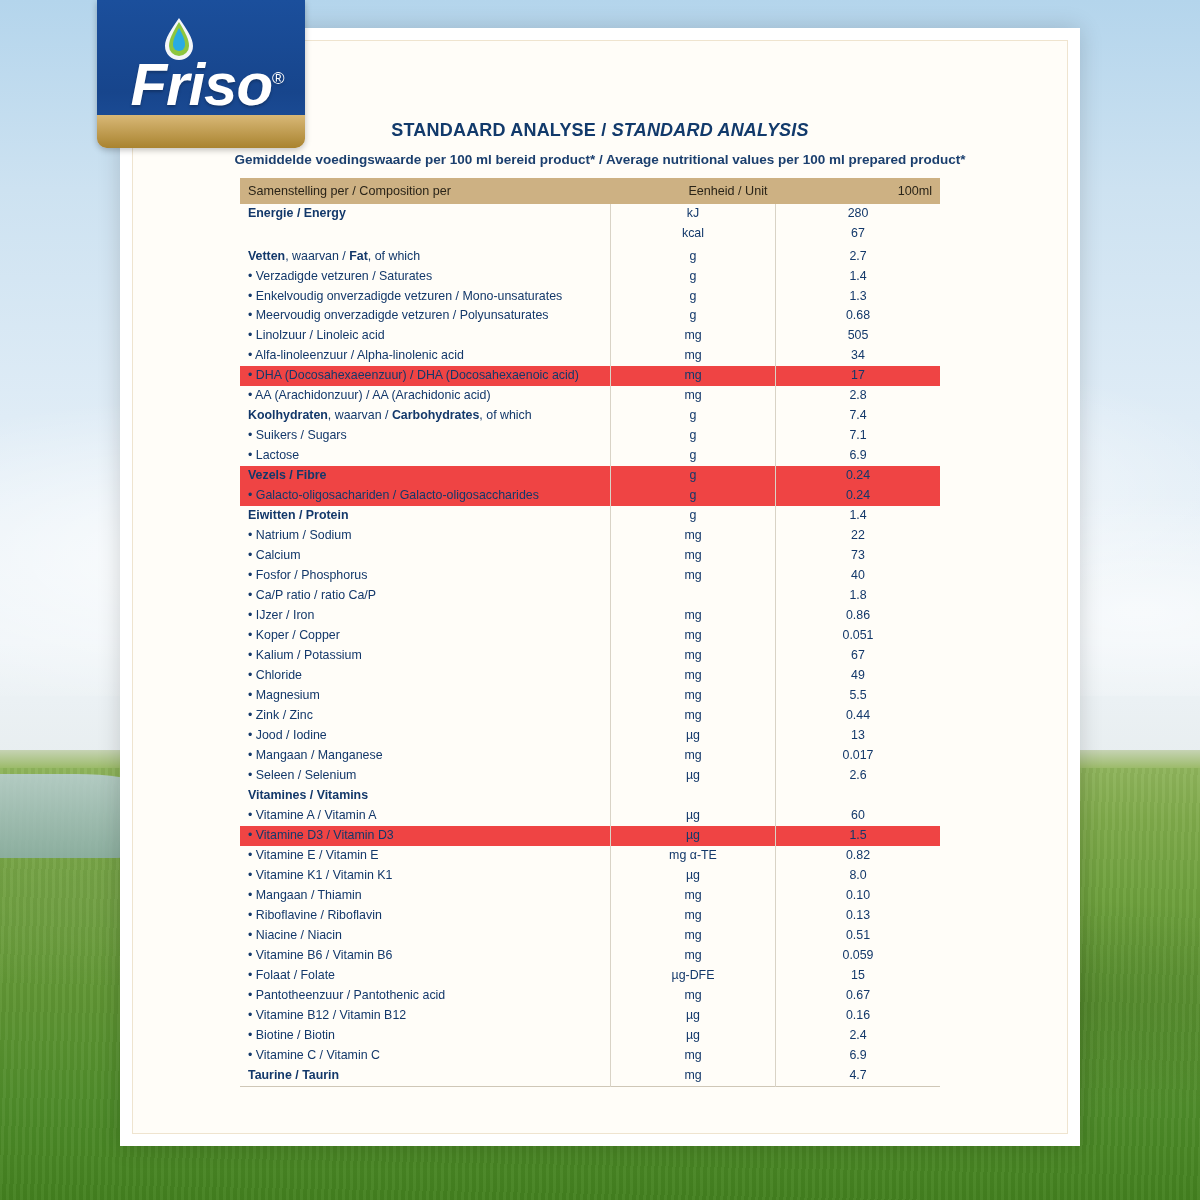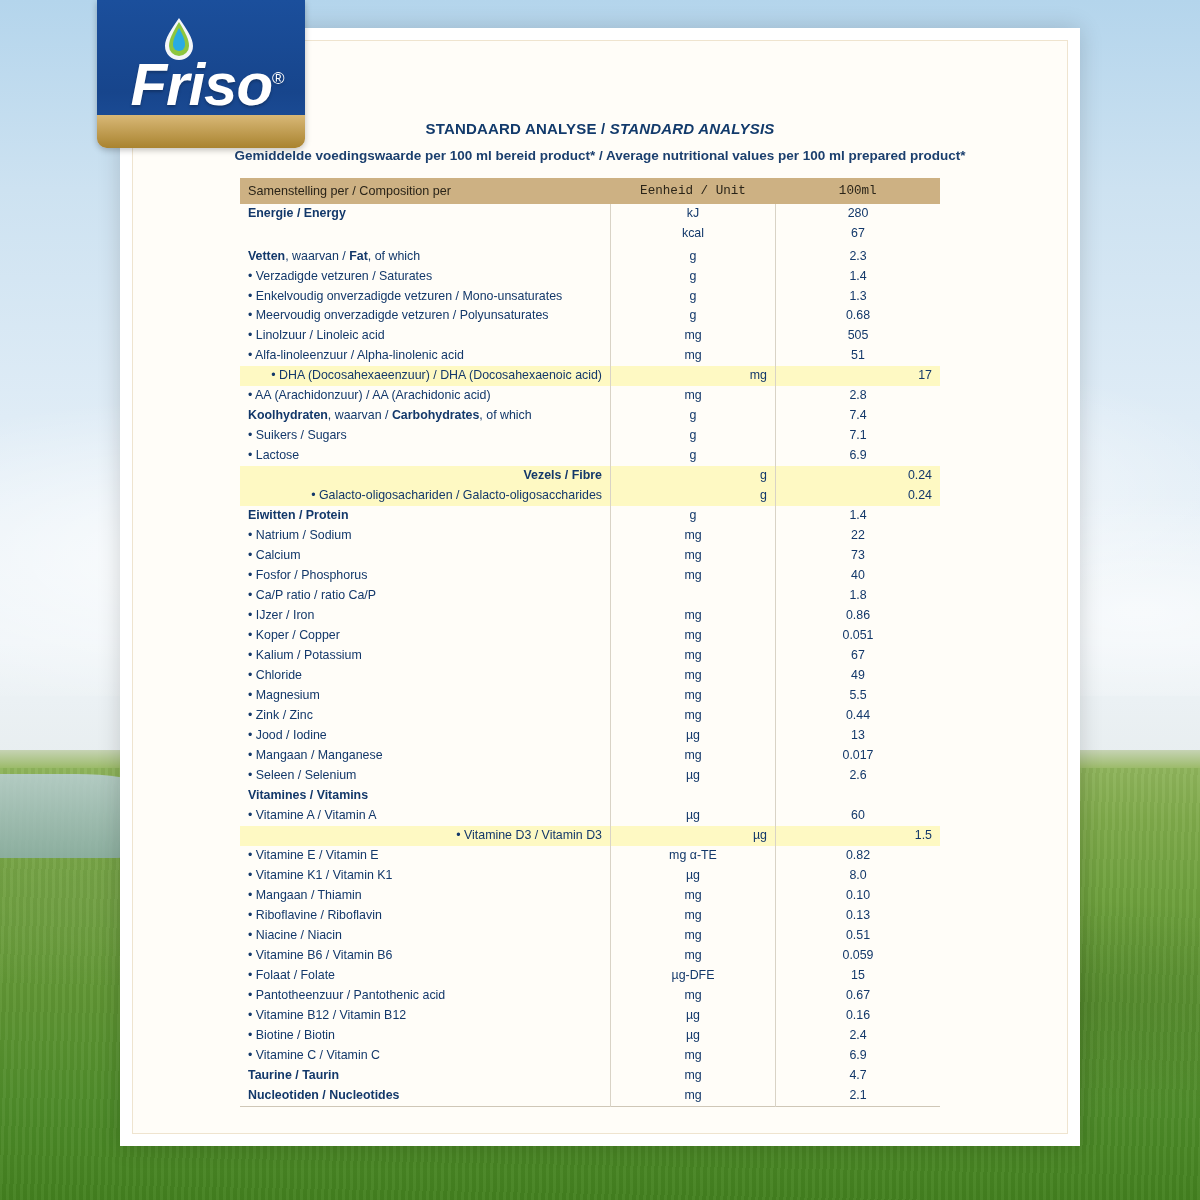--- a/index.html
+++ b/index.html
@@ -151,21 +151,21 @@
 
   
   .heading {
     position: absolute;
     left: 40px;
     right: 40px;
     top: 92px;
     text-align: center;
   }
   .title {
-    font-size: 15px;
+    font-size: 18px;
     font-weight: bold;
     color: #123a6b;
     letter-spacing: 0.2px;
   }
   .title .it { font-style: italic; }
   .subtitle {
     margin-top: 11px;
     font-size: 13.5px;
     color: #1b3f6e;
     font-weight: bold;
@@ -187,40 +187,38 @@
   thead th {
     background: #cdb183;
     color: #2a2418;
     font-weight: normal;
     font-size: 12.6px;
     padding: 6px 8px;
     text-align: left;
     border: 0;
   }
   thead th.c-unit, thead th.c-val {
-    text-align: center;
-    font-family: Liberation Mono, monospace;
+    text-align: right;
   }
   tbody td {
     padding: 1.2px 8px;
     vertical-align: top;
     line-height: 1.42;
     border-left: 1px solid #d9d3c6;
   }
   tbody td.c-name {
     border-left: 0;
     white-space: nowrap;
   }
   tbody td.c-unit, tbody td.c-val {
     text-align: center;
     width: 148px;
   }
   tbody tr.hl td {
-    background: #fef9c3;
-    text-align: right;
+    background: #ef4444;
   }
   tbody tr.bold td.c-name {
     font-weight: bold;
     margin-top: 36px;
   }
   .n-bold { font-weight: bold; }
   .table-body-box {
     border-bottom: 1px solid #cfc7b7;
   }
 </style>
@@ -268,21 +266,21 @@
             <td class="c-val">67</td>
           </tr>
           <tr>
             <td class="c-name"></td>
             <td class="c-unit"></td>
             <td class="c-val"></td>
           </tr>
           <tr>
             <td class="c-name"><span class="n-bold">Vetten</span>, waarvan / <span class="n-bold">Fat</span>, of which</td>
             <td class="c-unit">g</td>
-            <td class="c-val">2.3</td>
+            <td class="c-val">2.7</td>
           </tr>
           <tr>
             <td class="c-name">• Verzadigde vetzuren / Saturates</td>
             <td class="c-unit">g</td>
             <td class="c-val">1.4</td>
           </tr>
           <tr>
             <td class="c-name">• Enkelvoudig onverzadigde vetzuren / Mono-unsaturates</td>
             <td class="c-unit">g</td>
             <td class="c-val">1.3</td>
@@ -293,21 +291,21 @@
             <td class="c-val">0.68</td>
           </tr>
           <tr>
             <td class="c-name">• Linolzuur / Linoleic acid</td>
             <td class="c-unit">mg</td>
             <td class="c-val">505</td>
           </tr>
           <tr>
             <td class="c-name">• Alfa-linoleenzuur / Alpha-linolenic acid</td>
             <td class="c-unit">mg</td>
-            <td class="c-val">51</td>
+            <td class="c-val">34</td>
           </tr>
           <tr class="hl">
             <td class="c-name">• DHA (Docosahexaeenzuur) / DHA (Docosahexaenoic acid)</td>
             <td class="c-unit">mg</td>
             <td class="c-val">17</td>
           </tr>
           <tr>
             <td class="c-name">• AA (Arachidonzuur) / AA (Arachidonic acid)</td>
             <td class="c-unit">mg</td>
             <td class="c-val">2.8</td>
@@ -474,25 +472,20 @@
           </tr>
           <tr>
             <td class="c-name">• Vitamine C / Vitamin C</td>
             <td class="c-unit">mg</td>
             <td class="c-val">6.9</td>
           </tr>
           <tr class=" bold">
             <td class="c-name">Taurine / Taurin</td>
             <td class="c-unit">mg</td>
             <td class="c-val">4.7</td>
-          </tr>
-          <tr class=" bold">
-            <td class="c-name">Nucleotiden / Nucleotides</td>
-            <td class="c-unit">mg</td>
-            <td class="c-val">2.1</td>
           </tr>
         </tbody>
     </table>
   </div>
 </div>
 
 <div class="logo">
   <svg class="logo-drop" viewBox="0 0 40 46">
     <path d="M20 2 C12 14, 6 22, 6 30 a14 14 0 0 0 28 0 C34 22, 28 14, 20 2 Z" fill="#ffffff" opacity="0.95"></path>
     <path d="M20 6 C14 16, 10 23, 10 30 a10 10 0 0 0 20 0 C30 23, 26 16, 20 6 Z" fill="#8dc63f"></path>

